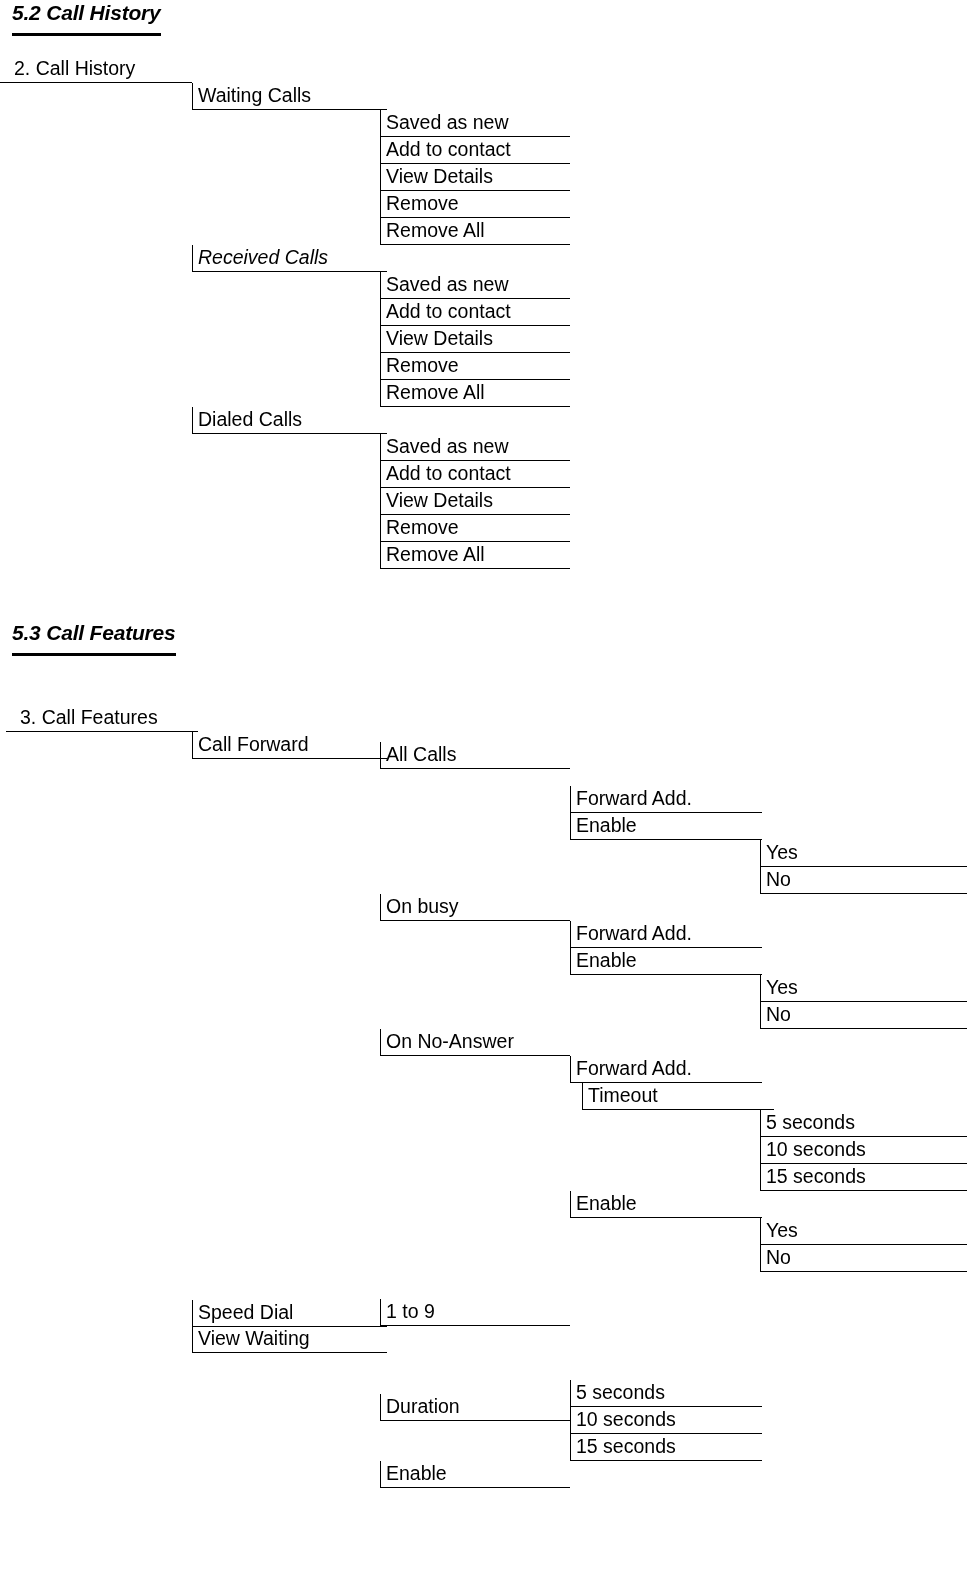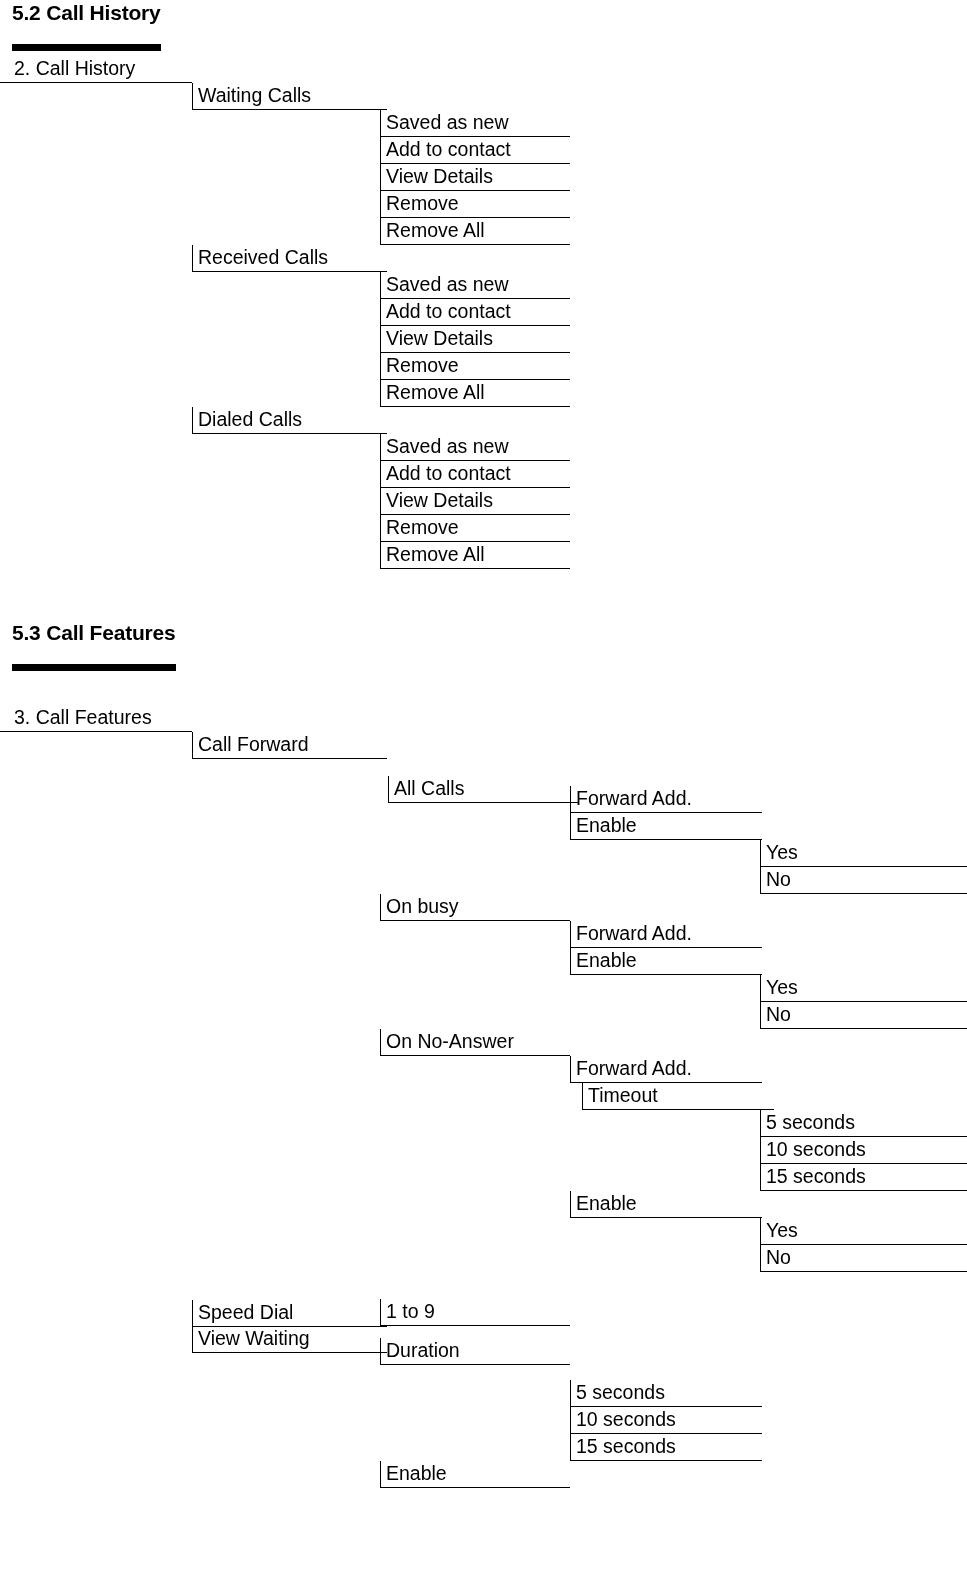--- a/index.html
+++ b/index.html
@@ -25,22 +25,23 @@
     position: absolute;
     left: 12px;
     font-size: 21px;
     font-weight: bold;
     letter-spacing: -0.2px;
     white-space: nowrap;
     line-height: 1;
   }
   .heading .htxt {
     display: inline-block;
-    border-bottom: 7px solid #000000;
-    padding-bottom: 21px;
+    border-bottom: 3px solid #000000;
+    padding-bottom: 10px;
+    font-style: italic;
   }
 
   
   
   .row {
     position: absolute;
     height: 27px;
     border-left: 1.6px solid #000;
     border-bottom: 1.6px solid #000;
     box-sizing: border-box;
@@ -99,21 +100,21 @@
     </div>
     <div class="row" style="left: 380px; top: 164px; width: 190px;">
       <span class="lbl">View Details</span>
     </div>
     <div class="row" style="left: 380px; top: 191px; width: 190px;">
       <span class="lbl">Remove</span>
     </div>
     <div class="row" style="left: 380px; top: 218px; width: 190px;">
       <span class="lbl">Remove All</span>
     </div>
-    <div class="row" style="left: 192px; top: 245px; width: 195px;">
+    <div class="row" style="left: 192px; top: 245px; width: 195px; font-style: italic;">
       <span class="lbl">Received Calls</span>
     </div>
     <div class="row" style="left: 380px; top: 272px; width: 190px;">
       <span class="lbl">Saved as new</span>
     </div>
     <div class="row" style="left: 380px; top: 299px; width: 190px;">
       <span class="lbl">Add to contact</span>
     </div>
     <div class="row" style="left: 380px; top: 326px; width: 190px;">
       <span class="lbl">View Details</span>
@@ -136,27 +137,27 @@
     <div class="row" style="left: 380px; top: 488px; width: 190px;">
       <span class="lbl">View Details</span>
     </div>
     <div class="row" style="left: 380px; top: 515px; width: 190px;">
       <span class="lbl">Remove</span>
     </div>
     <div class="row" style="left: 380px; top: 542px; width: 190px;">
       <span class="lbl">Remove All</span>
     </div>
     <div class="heading" style="top: 622px;"><span class="htxt">5.3 Call Features</span></div>
-    <div class="rootrow" style="left: 0px; top: 705px; width: 192px; text-decoration: underline;">
+    <div class="rootrow" style="left: 6px; top: 705px; width: 192px; text-decoration: underline;">
       <span class="lbl">3. Call Features</span>
     </div>
     <div class="row" style="left: 192px; top: 732px; width: 195px;">
       <span class="lbl">Call Forward</span>
     </div>
-    <div class="row" style="left: 380px; top: 776px; width: 190px; margin-left: 8px;">
+    <div class="row" style="left: 380px; top: 742px; width: 190px;">
       <span class="lbl">All Calls</span>
     </div>
     <div class="row" style="left: 570px; top: 786px; width: 192px;">
       <span class="lbl">Forward Add.</span>
     </div>
     <div class="row" style="left: 570px; top: 813px; width: 192px;">
       <span class="lbl">Enable</span>
     </div>
     <div class="row" style="left: 760px; top: 840px; width: 215px;">
       <span class="lbl">Yes</span>
@@ -208,21 +209,21 @@
     </div>
     <div class="row" style="left: 192px; top: 1300px; width: 195px;">
       <span class="lbl">Speed Dial</span>
     </div>
     <div class="row" style="left: 380px; top: 1299px; width: 190px; padding-left: 20px;">
       <span class="lbl">1 to 9</span>
     </div>
     <div class="row" style="left: 192px; top: 1326px; width: 195px;">
       <span class="lbl">View Waiting</span>
     </div>
-    <div class="row" style="left: 380px; top: 1338px; width: 190px;">
+    <div class="row" style="left: 380px; top: 1394px; width: 190px;">
       <span class="lbl">Duration</span>
     </div>
     <div class="row" style="left: 570px; top: 1380px; width: 192px;">
       <span class="lbl">5 seconds</span>
     </div>
     <div class="row" style="left: 570px; top: 1407px; width: 192px;">
       <span class="lbl">10 seconds</span>
     </div>
     <div class="row" style="left: 570px; top: 1434px; width: 192px;">
       <span class="lbl">15 seconds</span>

